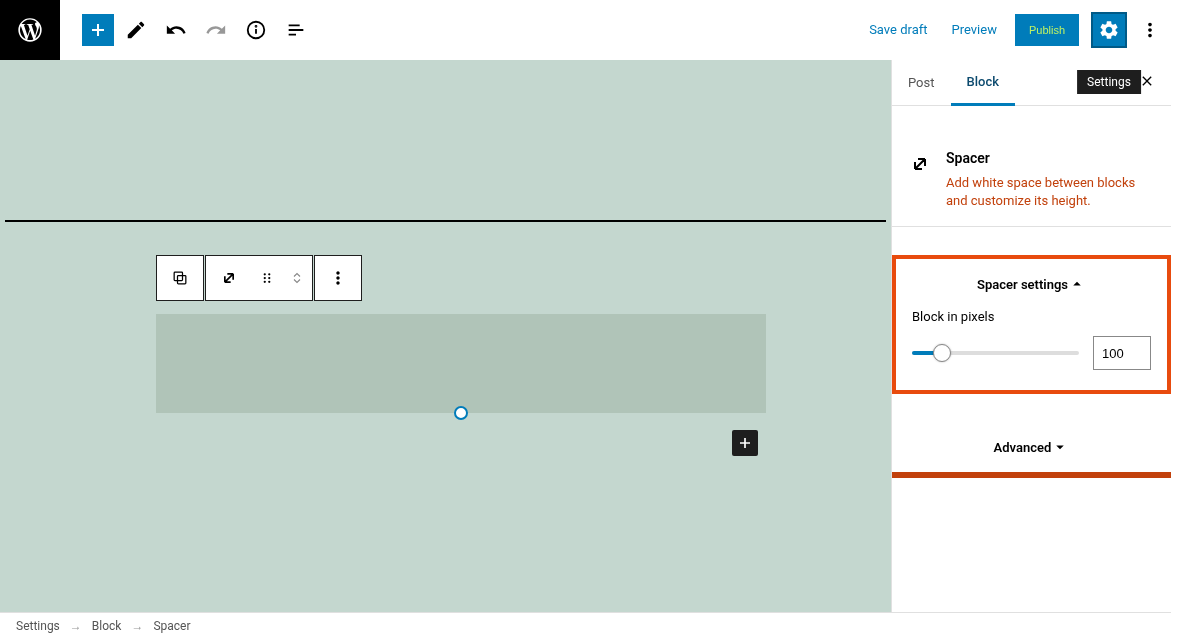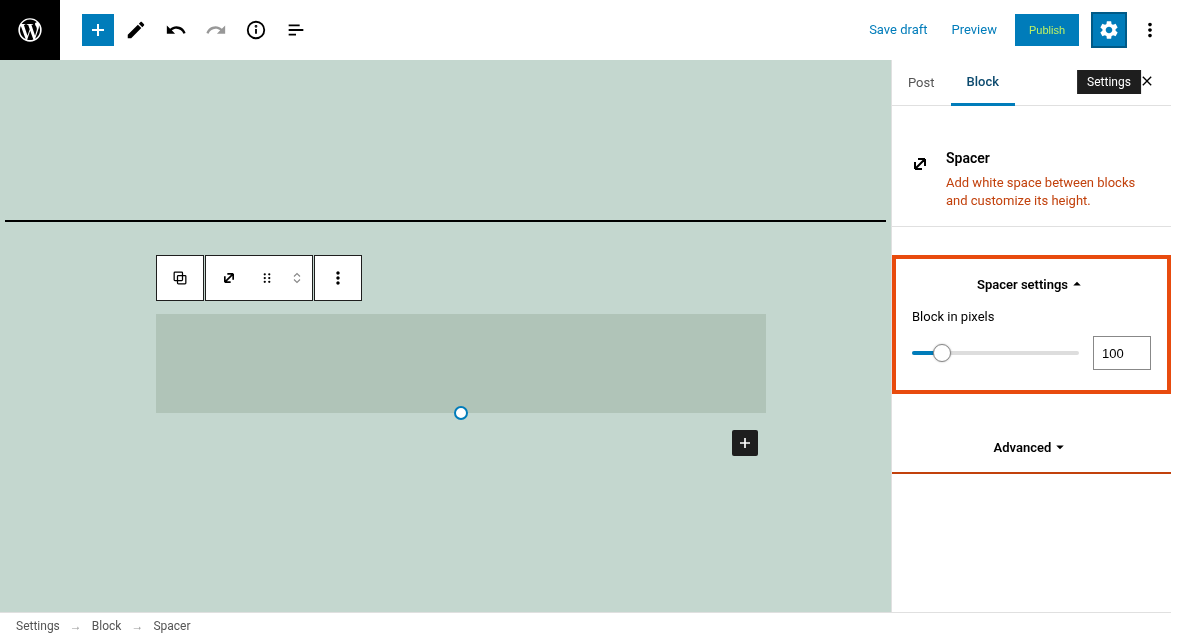--- a/index.html
+++ b/index.html
@@ -38,21 +38,21 @@
 .sb-tabs { display: flex; border-bottom: 1px solid #e0e0e0; align-items: center; height: 46px; position: relative; }
 .sb-tab { padding: 14px 16px; font-size: 13px; color: #555; cursor: pointer; }
 .sb-tab.active { color: #0c4a6e; font-weight: 500; border-bottom: 3px solid #007cba; }
 .sb-close { margin-left: auto; padding: 14px 16px; cursor: pointer; }
 
 .sb-header { padding: 16px; display: flex; gap: 14px; border-bottom: 1px solid #e0e0e0; }
 .sb-header-icon { width: 24px; height: 24px; flex-shrink: 0; margin-top: 2px; }
 .sb-title { font-size: 14px; font-weight: 600; margin-bottom: 8px; }
 .sb-desc { font-size: 13px; color: #c2410c; line-height: 1.4; }
 
-.sb-panel { border-bottom: 2px solid #c2410c; }
+.sb-panel { border-bottom: 6px solid #c2410c; }
 .highlighted { border: 4px solid #e84b0e; }
 .sb-panel-head { display: flex; align-items: center; justify-content: center; padding: 16px; cursor: pointer; }
 .sb-panel-head span { font-size: 13px; font-weight: 600; }
 .sb-body { padding: 0 16px 20px; }
 .field-label { font-size: 13px; margin-bottom: 12px; display:block; }
 .slider-row { display: flex; align-items: center; gap: 14px; }
 .slider { flex: 1; position: relative; height: 4px; background: #ddd; border-radius: 2px; }
 .slider-fill { position: absolute; left: 0; top: 0; height: 100%; width: 18%; background: #007cba; border-radius: 2px; }
 .slider-thumb { position: absolute; left: 18%; top: 50%; transform: translate(-50%,-50%); width: 18px; height: 18px; border-radius: 50%; background: #fff; border: 1px solid #888; box-shadow: 0 0 2px rgba(0,0,0,.3); }
 .num-input { width: 58px; height: 30px; border: 1px solid #888; padding: 16px 8px; font-size: 13px; }

